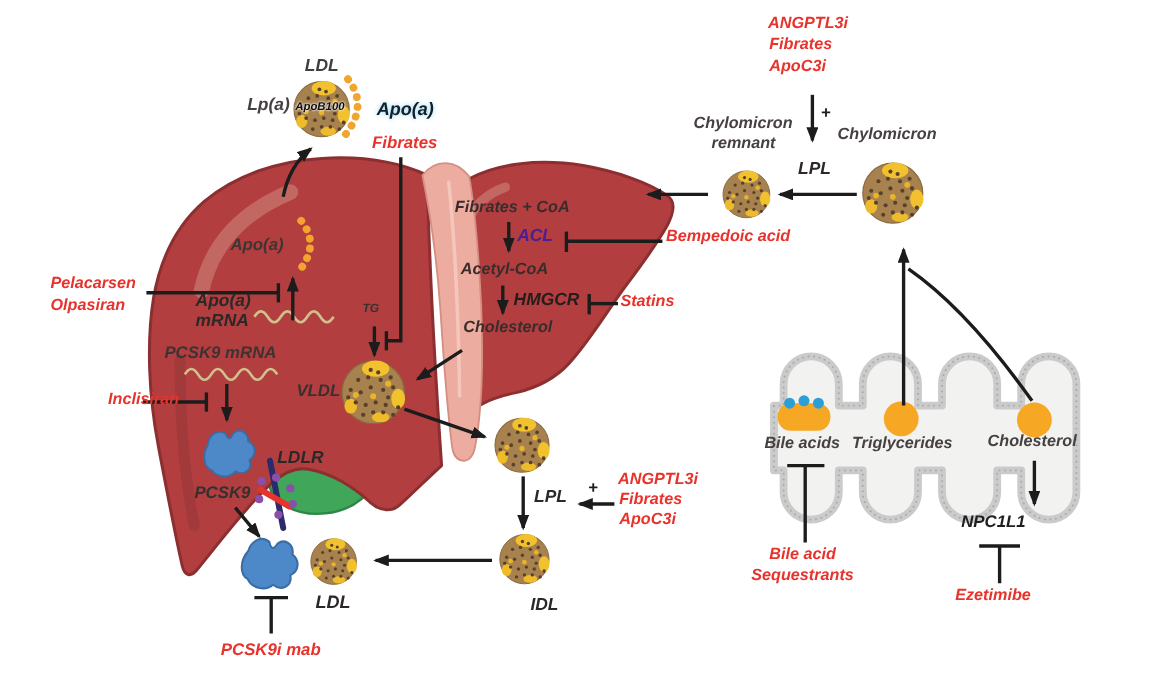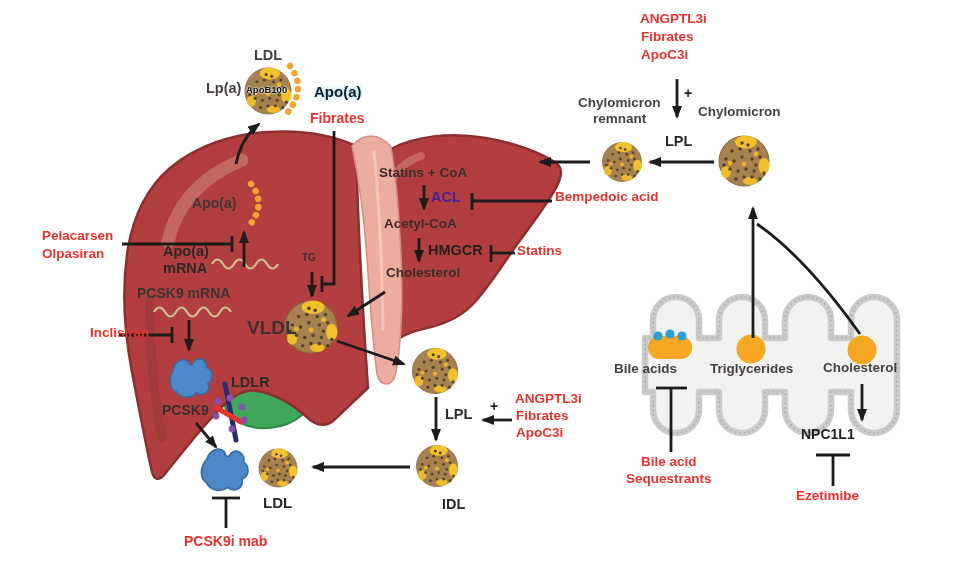--- a/index.html
+++ b/index.html
@@ -1,20 +1,20 @@
 <!DOCTYPE html>
 <html><head>
 <meta charset="utf-8">
 <style>
   html,body{margin:0;padding:0;background:#ffffff;}
   .stage{position:relative;width:962px;height:566px;background:#ffffff;overflow:hidden;
          font-family:"Liberation Sans",sans-serif;}
   .stage svg{position:absolute;left:0;top:0;z-index:1;}
   .lbl{position:absolute;z-index:5;white-space:nowrap;font-weight:bold;color:#474040;
-       font-size:13.5px;line-height:1.1;}
+       font-size:13.5px;line-height:1.1;font-style:italic;}
   .red{color:#e8322c;}
   .bd{color:#2c2828;}
   .big{font-size:14.5px;}
   .sm{font-size:9.5px;color:#0e0e0e;text-shadow:0 0 2px #fff,0 0 2px #fff;}
   .glow{color:#10202e;text-shadow:0 0 4px #8fd4ec;font-size:15px;}
   .plus{font-size:14px;color:#1c1c1c;}
 </style>
 </head>
 <body>
 
@@ -193,23 +193,23 @@
 <div class="lbl red" style="left:42px;top:229px;">Pelacarsen</div>
 <div class="lbl red" style="left:42px;top:247px;">Olpasiran</div>
 <div class="lbl" style="left:137px;top:286px;color:#3e3232;font-size:14px;">PCSK9 mRNA</div>
 <div class="lbl red" style="left:54px;top:326px;padding-left:36px;">Inclisiran</div>
 <div class="lbl bd big" style="left:231px;top:375px;">LDLR</div>
 <div class="lbl" style="left:162px;top:403px;color:#362f2f;font-size:14px;">PCSK9</div>
 <div class="lbl red" style="left:184px;top:534px;font-size:14px;">PCSK9i mab</div>
 <div class="lbl bd" style="left:263px;top:495px;font-size:15px;">LDL</div>
 <div class="lbl bd big" style="left:422px;top:497px;margin-left:20px;">IDL</div>
 
-<div class="lbl" style="left:247px;top:318px;color:#3c2f2f;font-size:19px;">VLDL</div>
+<div class="lbl" style="left:247px;top:318px;color:#3c2f2f;font-size:14px;">VLDL</div>
 <div class="lbl" style="left:302px;top:252px;color:#3c2f2f;font-size:10px;">TG</div>
-<div class="lbl" style="left:379px;top:166px;color:#3b2c2c;">Statins + CoA</div>
+<div class="lbl" style="left:379px;top:166px;color:#3b2c2c;">Fibrates + CoA</div>
 <div class="lbl bd big" style="left:431px;top:190px;color:#4c1d95;">ACL</div>
 <div class="lbl" style="left:384px;top:217px;color:#3b2c2c;">Acetyl-CoA</div>
 <div class="lbl bd big" style="left:428px;top:243px;color:#241d1d;">HMGCR</div>
 <div class="lbl" style="left:386px;top:266px;color:#3b2c2c;">Cholesterol</div>
 <div class="lbl red" style="left:555px;top:190px;">Bempedoic acid</div>
 <div class="lbl red" style="left:517px;top:244px;">Statins</div>
 
 <div class="lbl" style="left:578px;top:96px;">Chylomicron</div>
 <div class="lbl" style="left:593px;top:112px;">remnant</div>
 <div class="lbl bd big" style="left:665px;top:134px;">LPL</div>
@@ -218,21 +218,21 @@
 <div class="lbl red" style="left:641px;top:30px;">Fibrates</div>
 <div class="lbl red" style="left:641px;top:48px;">ApoC3i</div>
 <div class="lbl plus" style="left:684px;top:86px;">+</div>
 
 <div class="lbl bd big" style="left:445px;top:407px;">LPL</div>
 <div class="lbl plus" style="left:490px;top:399px;">+</div>
 <div class="lbl red" style="left:515px;top:392px;">ANGPTL3i</div>
 <div class="lbl red" style="left:516px;top:409px;">Fibrates</div>
 <div class="lbl red" style="left:516px;top:426px;">ApoC3i</div>
 
-<div class="lbl" style="left:614px;top:362px;">Bile acids</div>
+<div class="lbl" style="left:637px;top:362px;">Bile acids</div>
 <div class="lbl" style="left:710px;top:362px;">Triglycerides</div>
 <div class="lbl" style="left:823px;top:361px;">Cholesterol</div>
 <div class="lbl bd" style="left:801px;top:427px;font-size:14px;color:#1f1f1f;">NPC1L1</div>
 <div class="lbl red" style="left:796px;top:489px;">Ezetimibe</div>
 <div class="lbl red" style="left:641px;top:455px;">Bile acid</div>
 <div class="lbl red" style="left:626px;top:472px;">Sequestrants</div>
 
 </div>
 
 </body></html>

